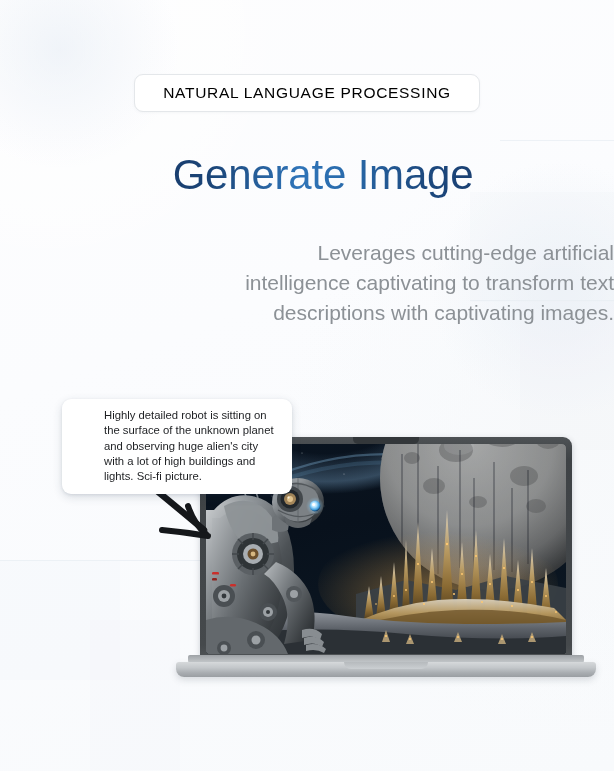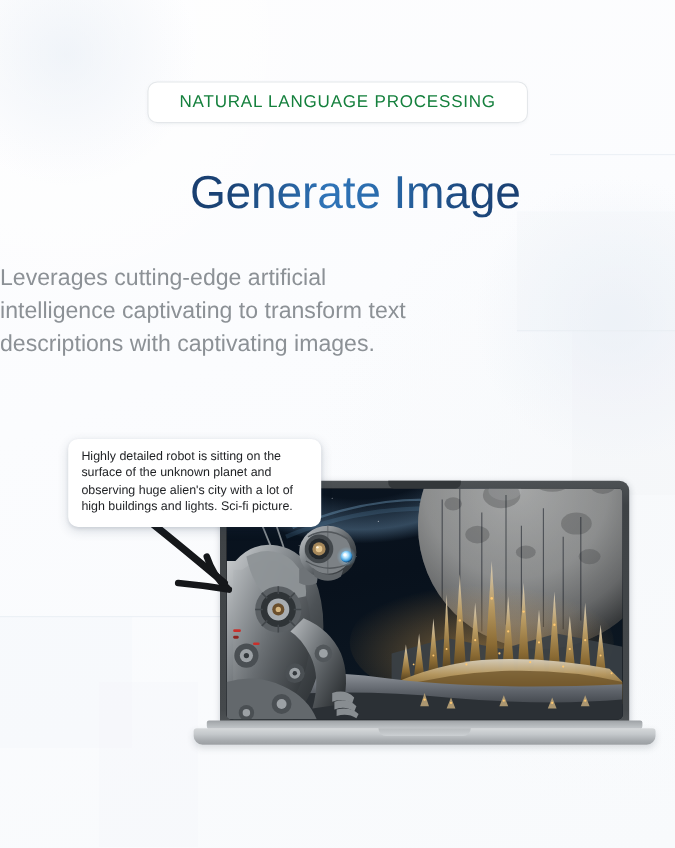--- a/index.html
+++ b/index.html
@@ -22,51 +22,51 @@
     background:radial-gradient(circle,rgba(228,235,244,.55) 0%,rgba(228,235,244,0) 70%); }
 
   
   .badge{
     position:absolute; left:134px; top:74px; width:346px; height:38px;
     border:1px solid #e4e7ea; border-radius:9px; background:#ffffff;
     display:flex; align-items:center; justify-content:center;
     box-shadow:0 1px 3px rgba(70,90,120,.05);
   }
   .badge span{
-    font-size:15.5px; letter-spacing:.7px; color:#15803d; white-space:nowrap;
+    font-size:15.5px; letter-spacing:.7px; color:#000000; white-space:nowrap;
   }
 
   
   .heading{
     position:absolute; left:16px; top:152px; width:614px; text-align:center;
     font-size:42px; font-weight:400; letter-spacing:-.2px; line-height:1.1;
     background-image:linear-gradient(95deg,
         #132e58 0%, #163361 16%, #1b4578 32%,
         #2f74b8 46%, #2a6cad 53%, #1d4a80 66%,
         #173665 82%, #132e58 100%);
     -webkit-background-clip:text; background-clip:text;
     -webkit-text-fill-color:transparent; color:transparent;
   }
 
   
   .subtitle{
-    position:absolute; left:0; top:238px; width:614px; text-align:left;
+    position:absolute; left:0; top:238px; width:614px; text-align:right;
     font-size:21px; line-height:30px; color:#8c9196; font-weight:400;
   }
   .subtitle div{ white-space:nowrap; }
 
   
   .prompt-card{
     position:absolute; left:62px; top:399px; width:230px;
     background:#fff; border-radius:9px; padding:9px 12px 10px 12px;
     box-shadow:0 3px 10px rgba(40,55,80,.16), 0 1px 3px rgba(40,55,80,.10);
     z-index:6;
   }
   .prompt-card p{
-    font-size:11.3px; line-height:15.3px; color:#1d1f22;
+    font-size:11.3px; line-height:15.3px; color:#1d1f22;margin-left:30px;
   }
 
   
   .arrow{ position:absolute; left:132px; top:468px; width:110px; height:95px; z-index:5; }
 
   
   .laptop{ position:absolute; left:176px; top:437px; width:420px; height:240px; z-index:4; }
   .lid{
     position:absolute; left:24px; top:0; width:372px; height:226px;
     background:linear-gradient(180deg,#4e5255 0%,#3e4245 10%,#45494c 92%,#54585b 100%);

